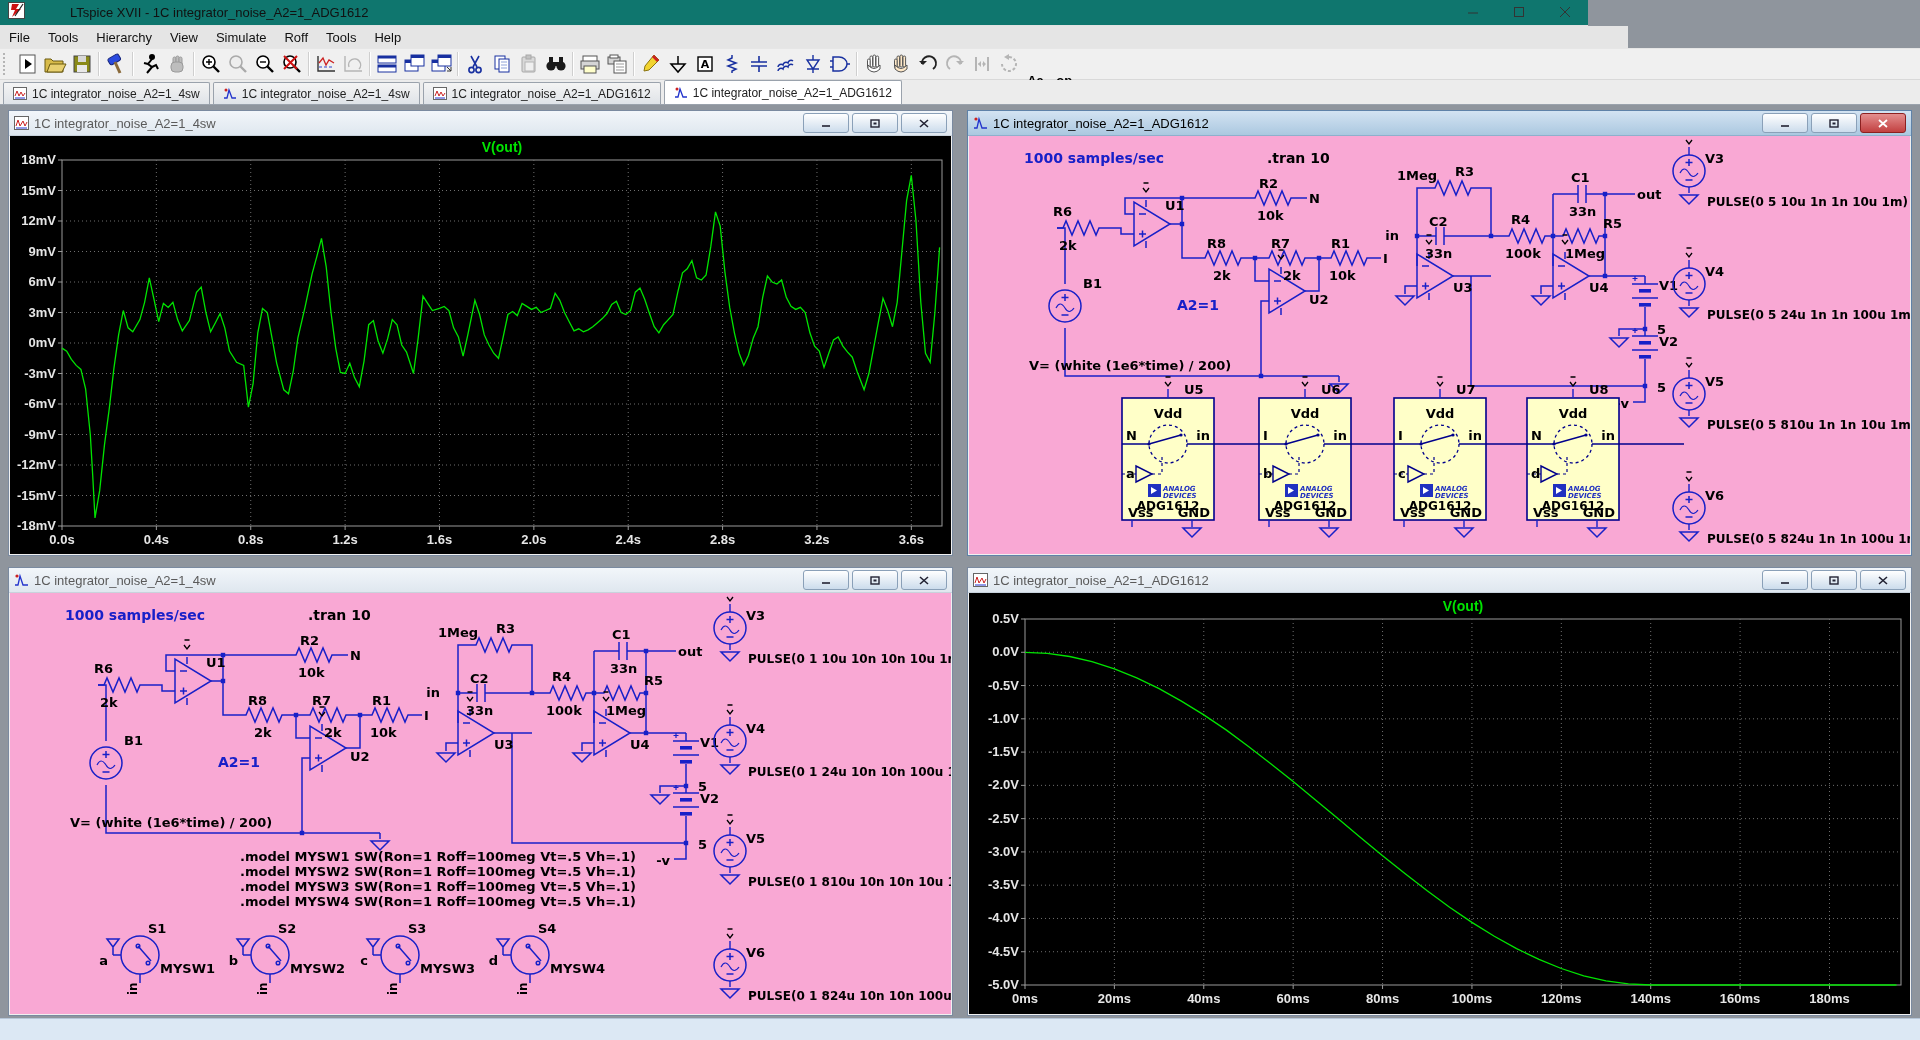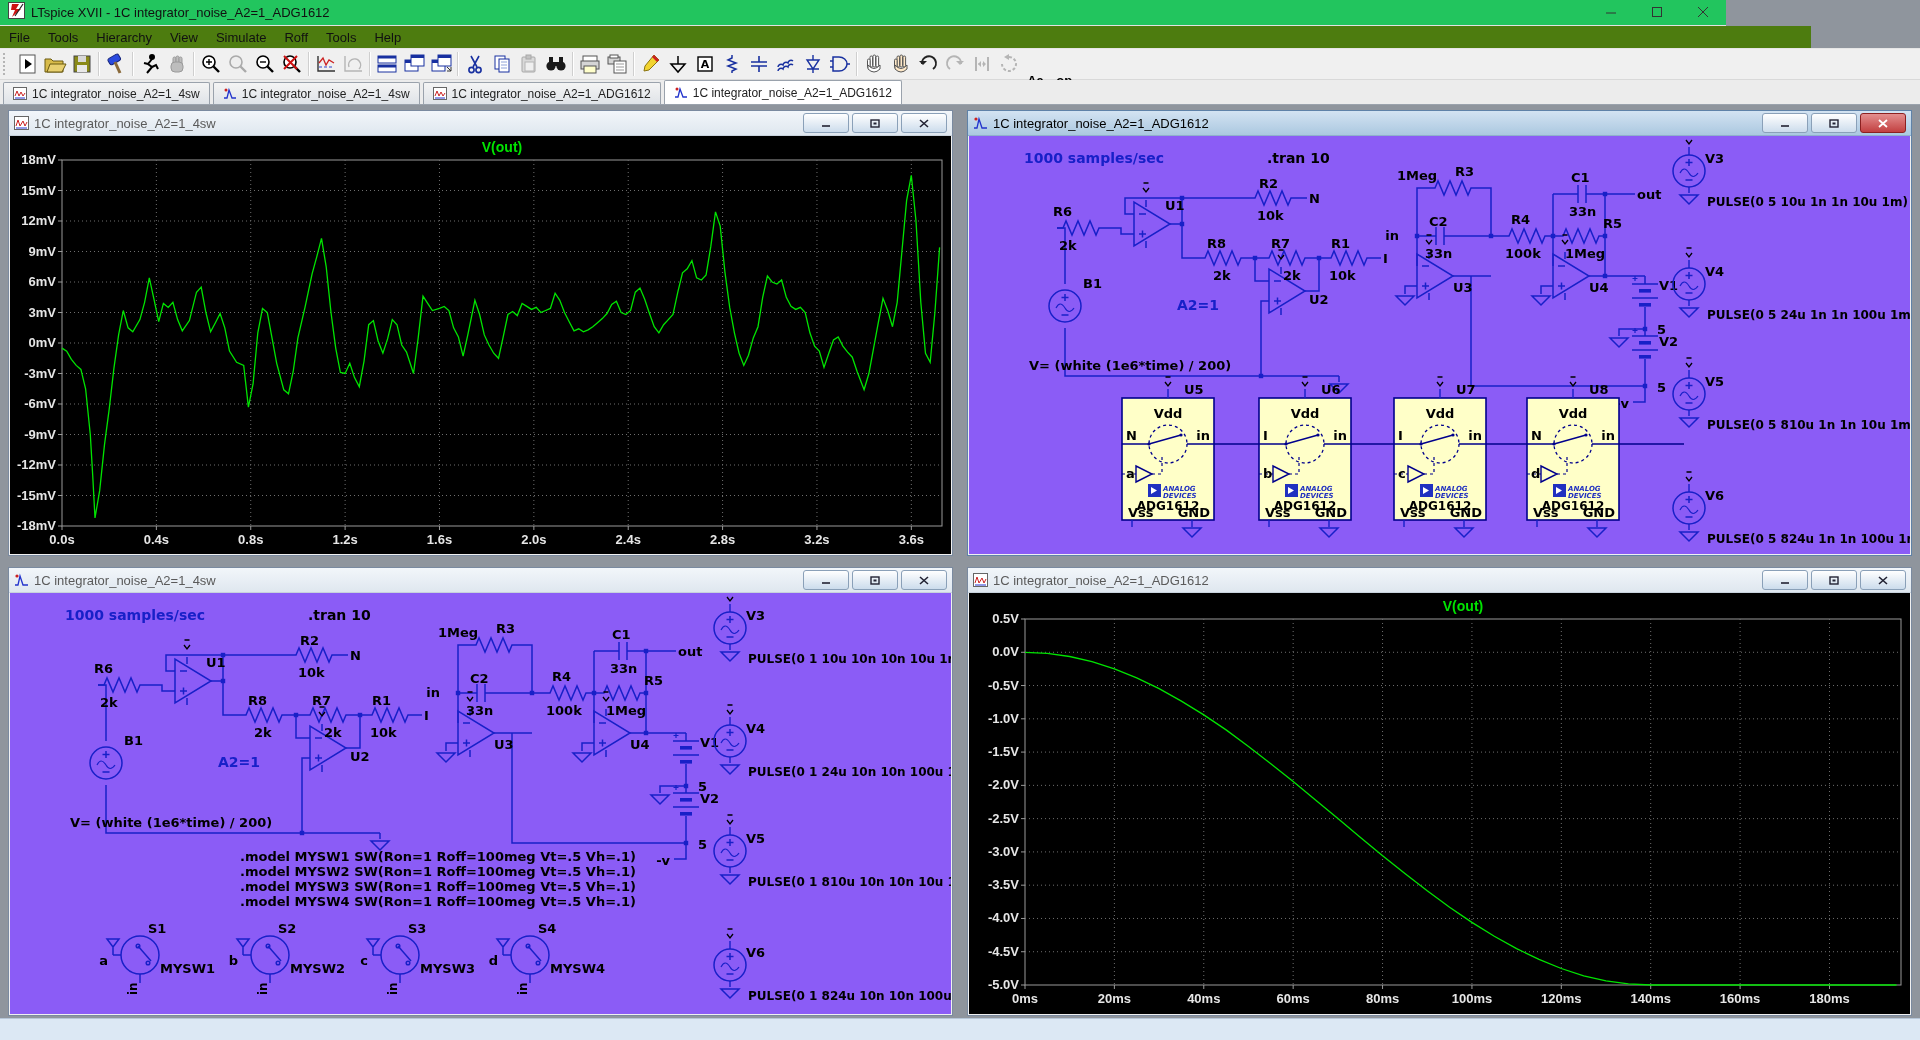--- a/index.html
+++ b/index.html
@@ -1,23 +1,23 @@
 <!DOCTYPE html>
 <html><head>
 <meta charset="utf-8">
 <style>
   html,body{margin:0;padding:0;}
   body{width:1920px;height:1040px;background:#8f959d;font-family:"Liberation Sans",sans-serif;overflow:hidden;position:relative;}
   
-  .titlebar{position:absolute;left:0;top:0;width:1726px;height:25px;background:#22c55e;display:flex;align-items:center;border-bottom:1px solid #e2e2e2;}
+  .titlebar{position:absolute;left:0;top:0;width:1588px;height:25px;background:#0f766e;display:flex;align-items:center;border-bottom:1px solid #e2e2e2;gap:39px;}
   .titlebar .appicon{margin:0 6px 0 8px;}
   .titlebar .apptitle{font-size:13px;color:#111;}
   .caption-btns{margin-left:auto;display:flex;height:100%;}
   .cap{width:46px;height:100%;display:flex;align-items:center;justify-content:center;color:#333;}
-  .menubar{position:absolute;left:0;top:26px;width:1811px;height:22px;background:#4d7c0f;display:flex;align-items:center;font-size:13px;color:#111;}
+  .menubar{position:absolute;left:0;top:26px;width:1628px;height:22px;background:#e5e5e5;display:flex;align-items:center;font-size:13px;color:#111;}
   .menuitem{padding:3px 9px;}
   .toolbar{position:absolute;left:0;top:48px;width:1920px;height:30px;background:#f0f0f0;display:flex;align-items:center;border-top:1px solid #e6e6e6;border-bottom:1px solid #d9d9d9;}
   .tgrip{width:6px;height:22px;margin:0 3px;border-left:2px dotted #b5b5b5;}
   .tbtn{width:27px;height:26px;display:flex;align-items:center;justify-content:center;}
   .tsep{width:1px;height:24px;background:#cfcfcf;margin:0 3px;box-shadow:1px 0 0 #ffffff;}
   .tbtn svg{display:block;}
   .tb-txt{font-weight:bold;font-size:13px;color:#000;margin-top:32px;}
   .tabbar{position:absolute;left:0;top:80px;width:1920px;height:24px;background:#ececec;display:flex;align-items:flex-end;border-bottom:1px solid #9aa2ac;}
   .tab{height:21px;display:flex;align-items:center;gap:5px;padding:0 9px;font-size:12px;color:#222;background:linear-gradient(#f4f4f4,#dfe3e8);border:1px solid #9aa2ac;border-bottom:none;margin-left:3px;border-radius:2px 2px 0 0;}
   .tab.active{background:#ffffff;height:23px;font-weight:normal;}
@@ -26,21 +26,21 @@
   .mdi .bottomstrip{position:absolute;left:0;bottom:0;width:1920px;height:21px;background:#dce8f4;border-top:1px solid #b6c6d8;}
   .win{position:absolute;border:1px solid #7a8aa0;background:#f0f0f0;box-sizing:border-box;}
   .win.active{border-color:#5f82a8;}
   .win-title{height:24px;display:flex;align-items:center;gap:5px;padding:0 3px 0 5px;background:linear-gradient(#f2f6fa,#dfe7ef);color:#5a5a5a;font-size:13px;border-bottom:1px solid #c8d2dc;}
   .win.active .win-title{background:linear-gradient(#d3e3f2,#abc8e0);color:#000;border-bottom:1px solid #8fb0cc;}
   .wbtns{margin-left:auto;display:flex;gap:3px;padding-right:2px;}
   .wbtn{width:44px;height:18px;border:1px solid #8aa0b8;border-radius:3px;background:linear-gradient(#ffffff,#ccdcec);display:flex;align-items:center;justify-content:center;}
   .wbtn.close-active{background:linear-gradient(#e48f8f,#c24040);border-color:#8c2020;}
   .win-content{position:absolute;left:1px;right:1px;bottom:1px;top:25px;}
   .plotbg{width:100%;height:100%;background:#000;}
-  .schbg{width:100%;height:100%;background:#8b5cf6;}
+  .schbg{width:100%;height:100%;background:#f9a8d4;}
   .axlbl{font:bold 13px "Liberation Sans",sans-serif;}
   .plttl{font:bold 14px "Liberation Sans",sans-serif;}
   
   .st{font:bold 13px "DejaVu Sans",sans-serif;fill:#000000;}
   .stsm{font:bold 12px "DejaVu Sans",sans-serif;fill:#000000;}
   .sb{font:bold 14px "DejaVu Sans",sans-serif;fill:#1820c8;}
   .slogo{font:bold italic 7px "DejaVu Sans",sans-serif;fill:#2030c0;}
   .hidden-defs{position:absolute;width:0;height:0;}
 </style>
 </head>

